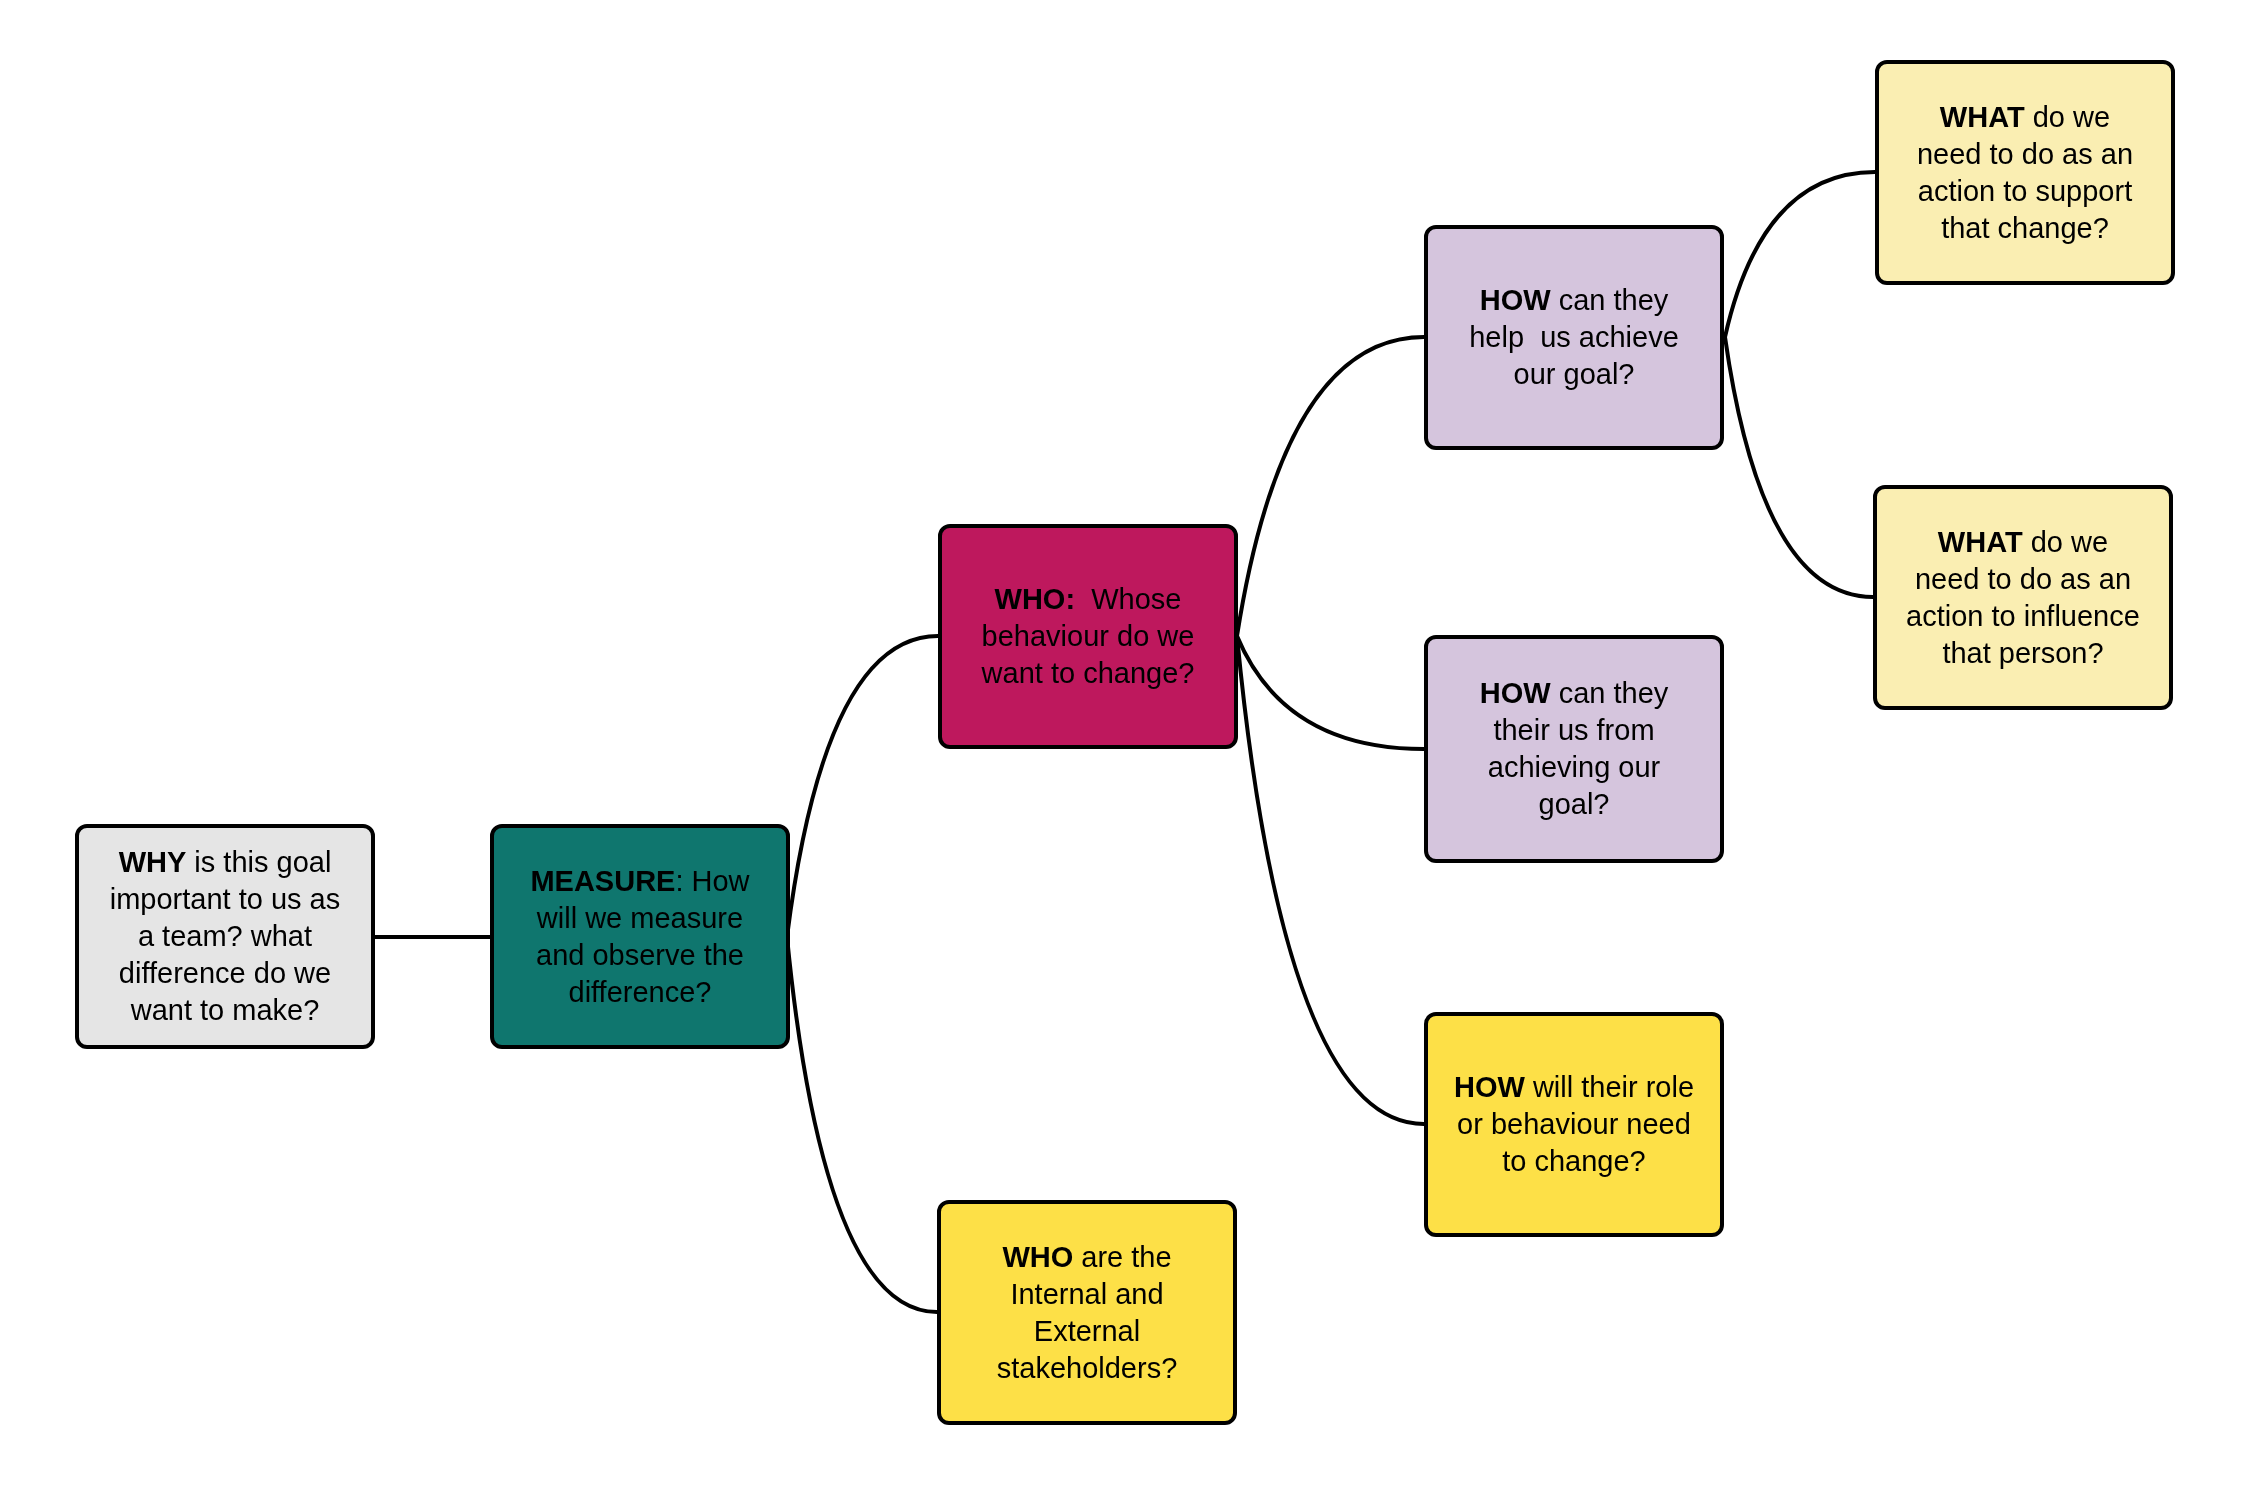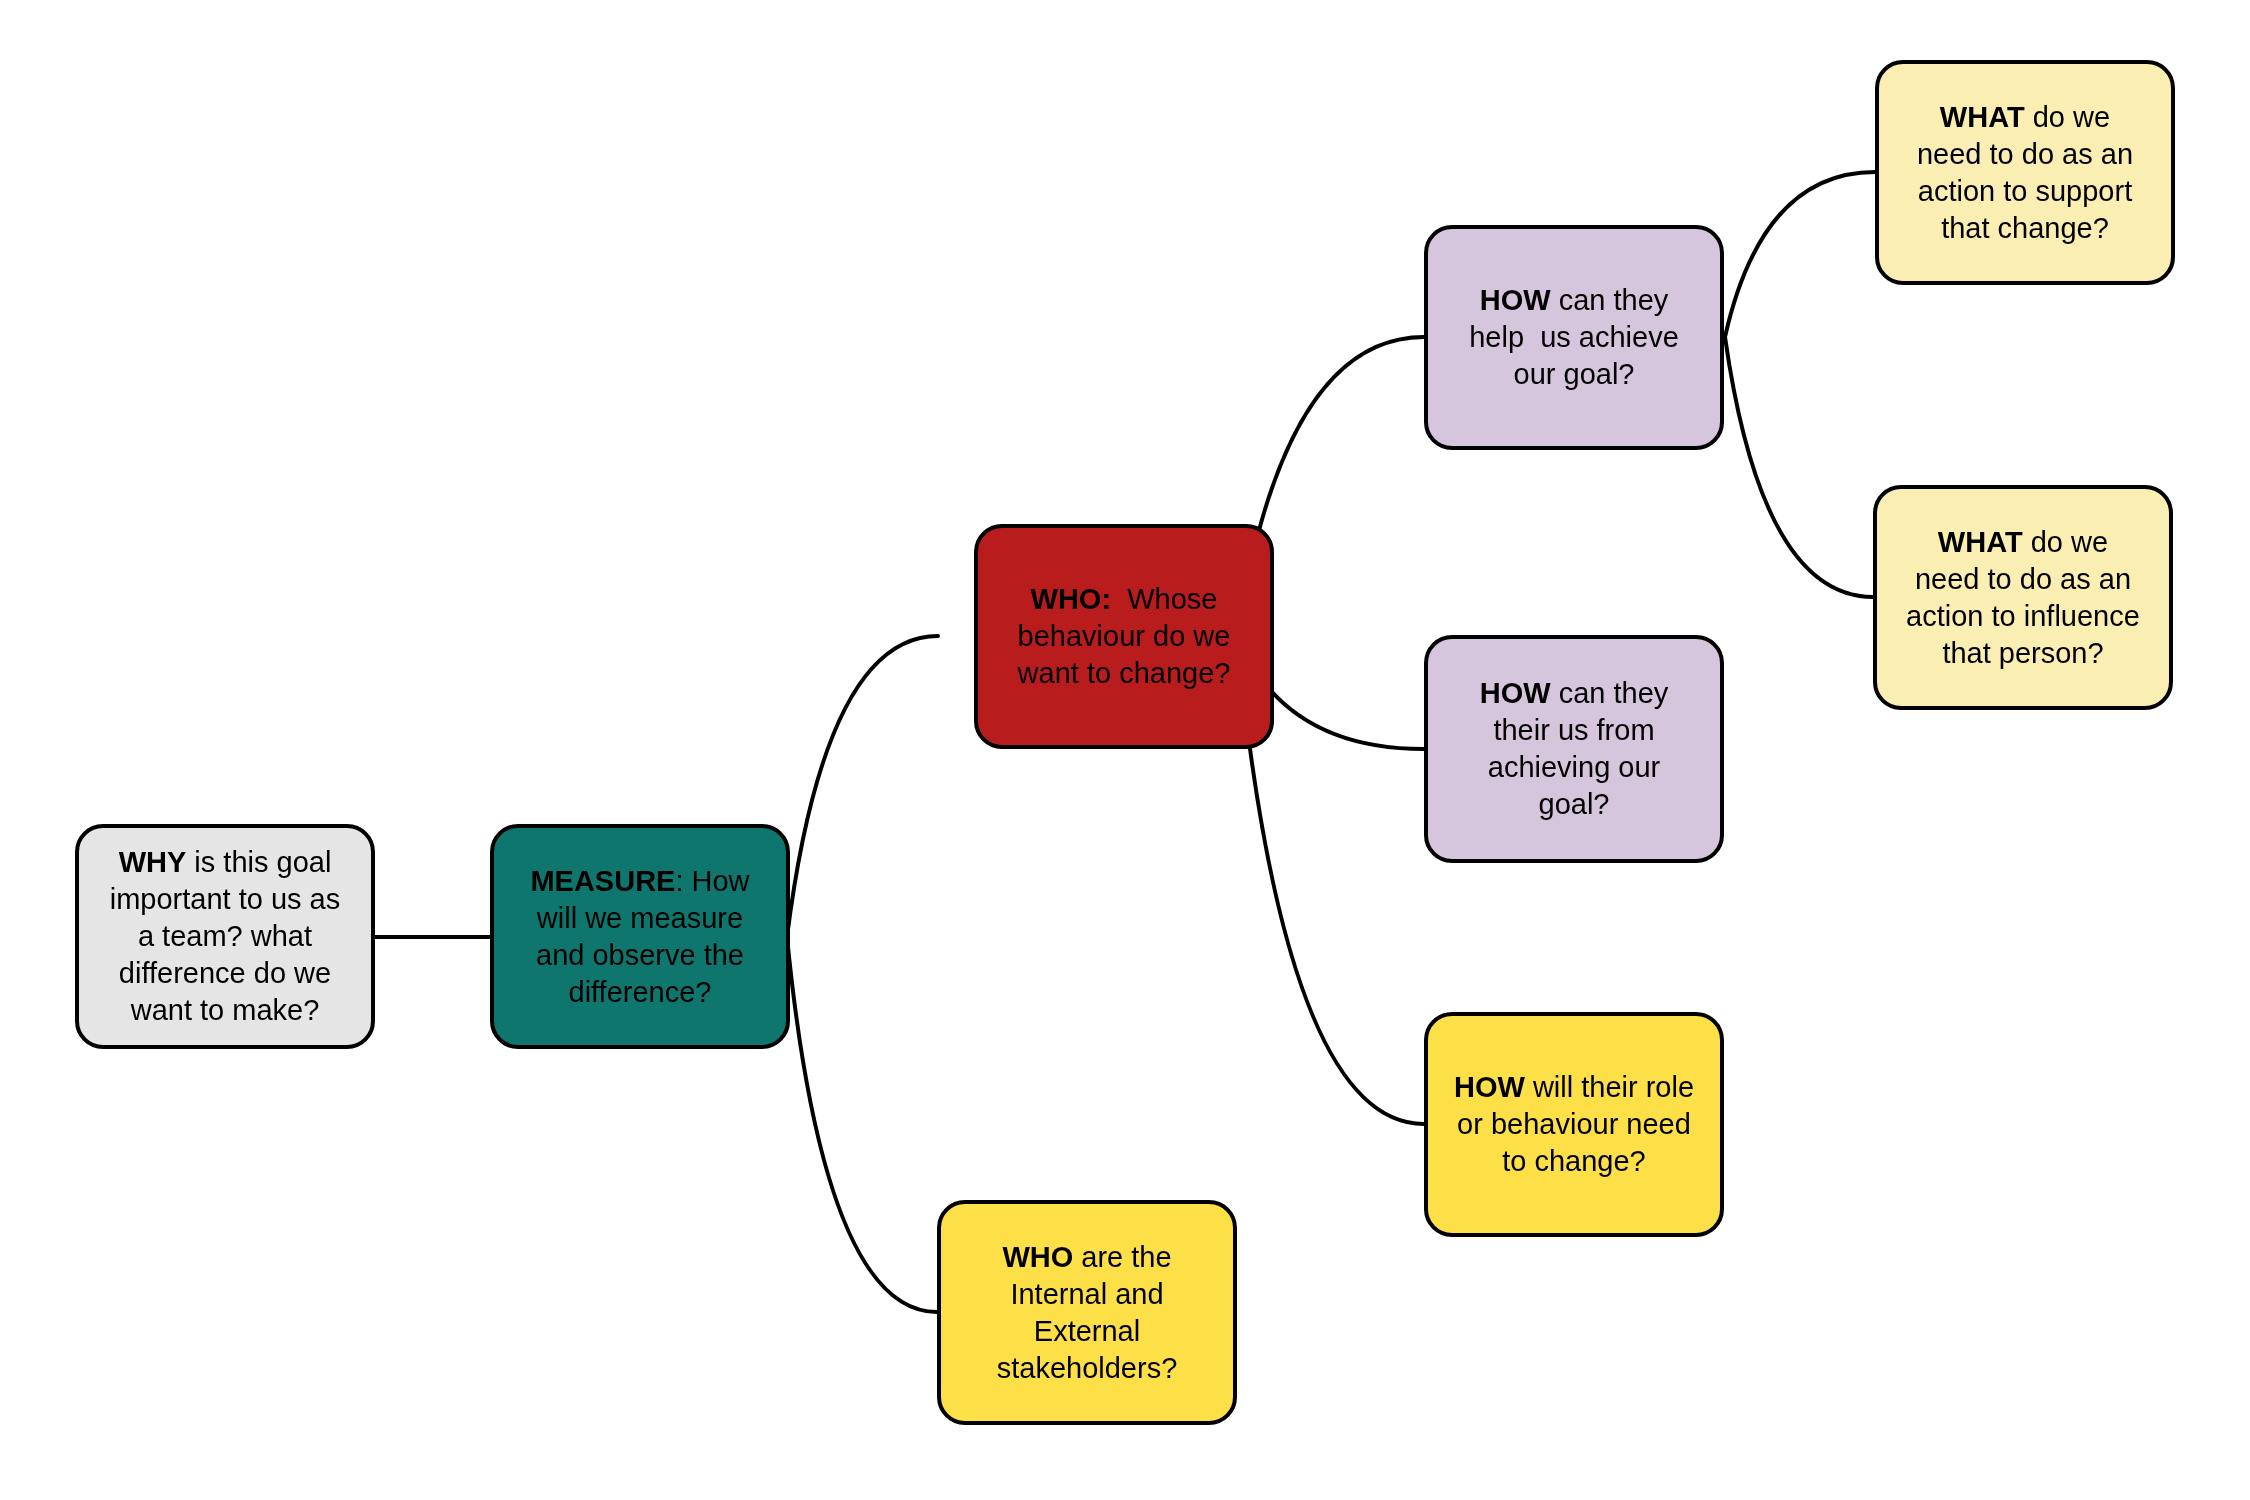--- a/index.html
+++ b/index.html
@@ -10,21 +10,21 @@
     font-family:"Liberation Sans", sans-serif;
     overflow:hidden;
   }
   .edge-layer{position:absolute;left:0;top:0;width:2250px;height:1500px;}
   .edge-layer path{fill:none;stroke:#000000;stroke-width:4;stroke-linecap:round;}
   .node{
     position:absolute;
     box-sizing:border-box;
     width:300px;height:225px;
     border:4px solid #000000;
-    border-radius:28px;
+    border-radius:12px;
     display:flex;align-items:center;justify-content:center;
     text-align:center;
   }
   .node-text{
     white-space:pre-wrap;
     font-size:29px;
     line-height:37px;
     color:#000000;
     padding:0 6px;
   }
@@ -64,21 +64,21 @@
 want to make?</span></div>
   </div>
 
   <div class="node n-measure" style="background: #0f766e; border-color: rgb(0, 0, 0); color: rgb(0, 0, 0);">
     <div class="node-text"><b>MEASURE</b><span>: How
 will we measure
 and observe the
 difference?</span></div>
   </div>
 
-  <div class="node n-who-behaviour" style="background: #b91c1c; border-color: rgb(0, 0, 0); color: rgb(0, 0, 0); margin-left: 36px;">
+  <div class="node n-who-behaviour" style="background: #be185d; border-color: rgb(0, 0, 0); color: rgb(0, 0, 0);">
     <div class="node-text"><b>WHO:</b><span>  Whose
 behaviour do we
 want to change?</span></div>
   </div>
 
   <div class="node n-who-stakeholders" style="background: #fde047; border-color: rgb(0, 0, 0); color: rgb(0, 0, 0);">
     <div class="node-text"><b>WHO</b><span> are the
 Internal and
 External
 stakeholders?</span></div>

